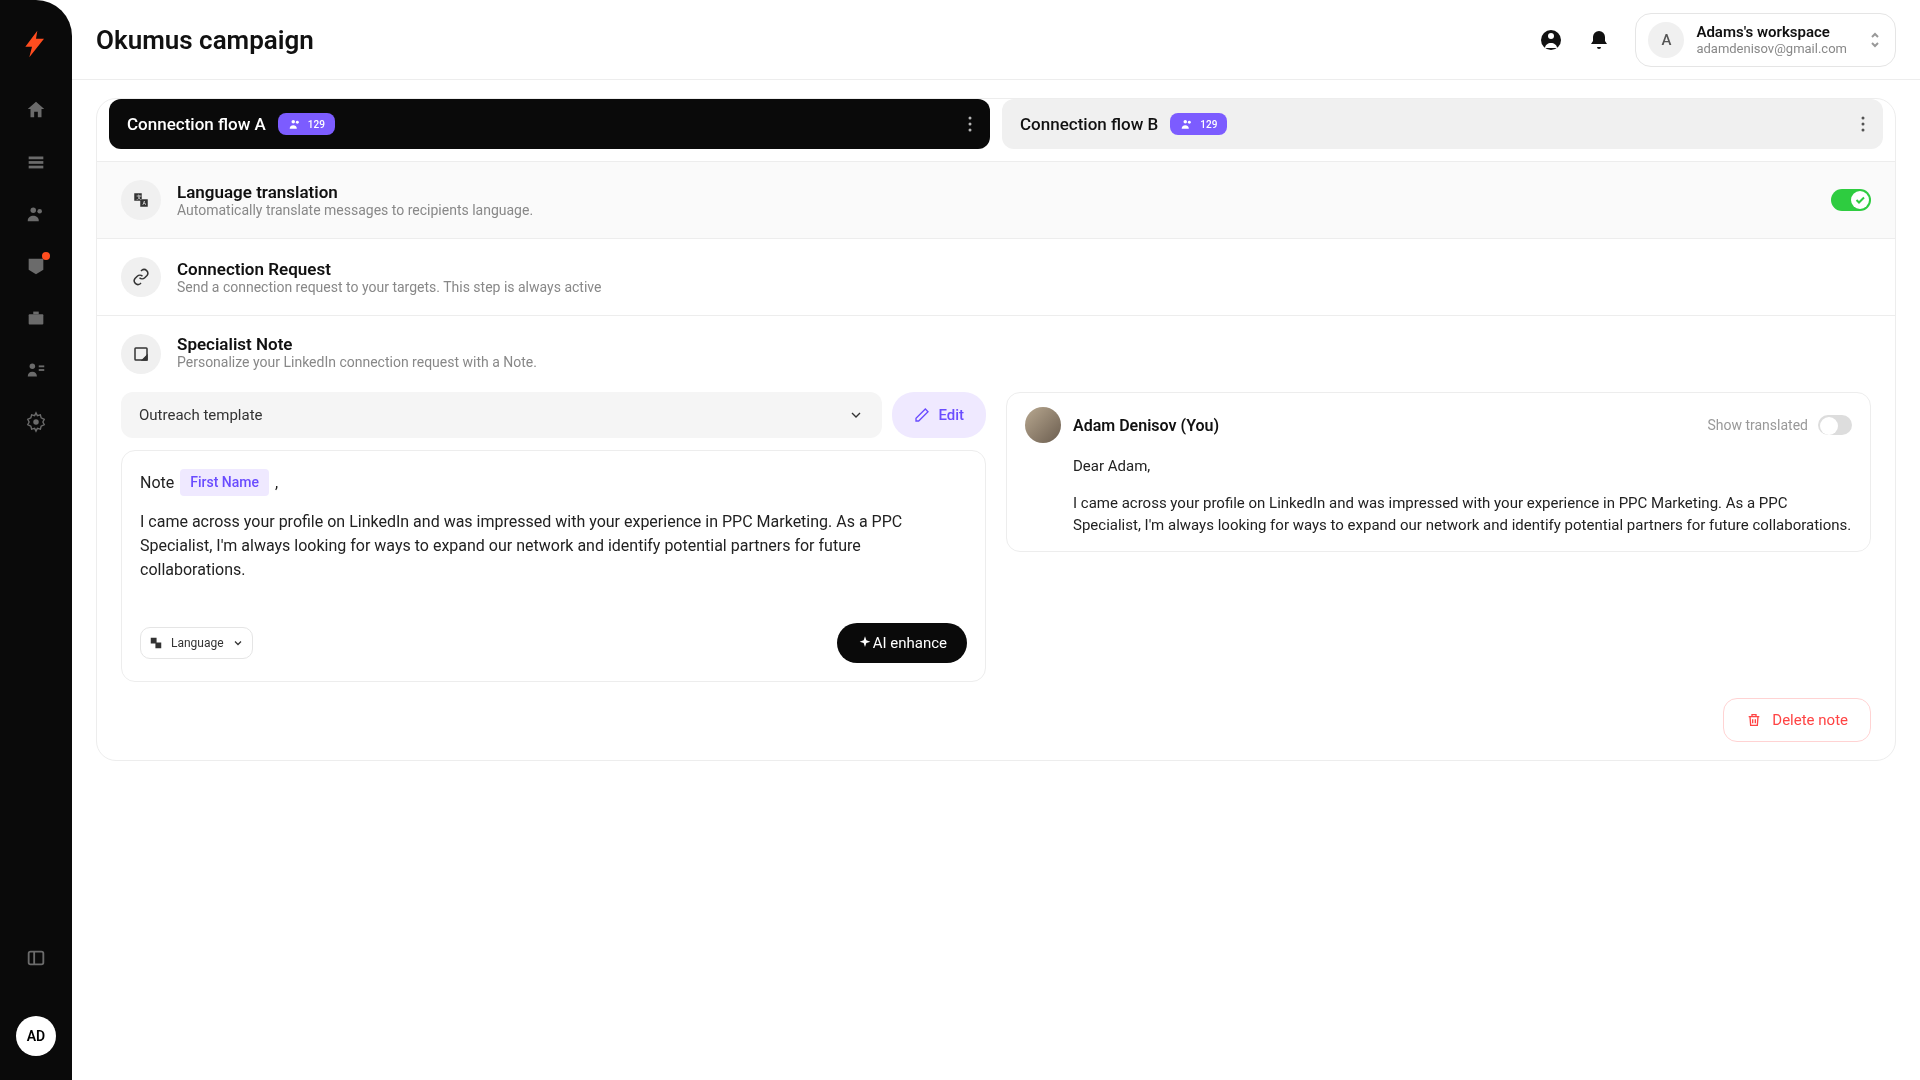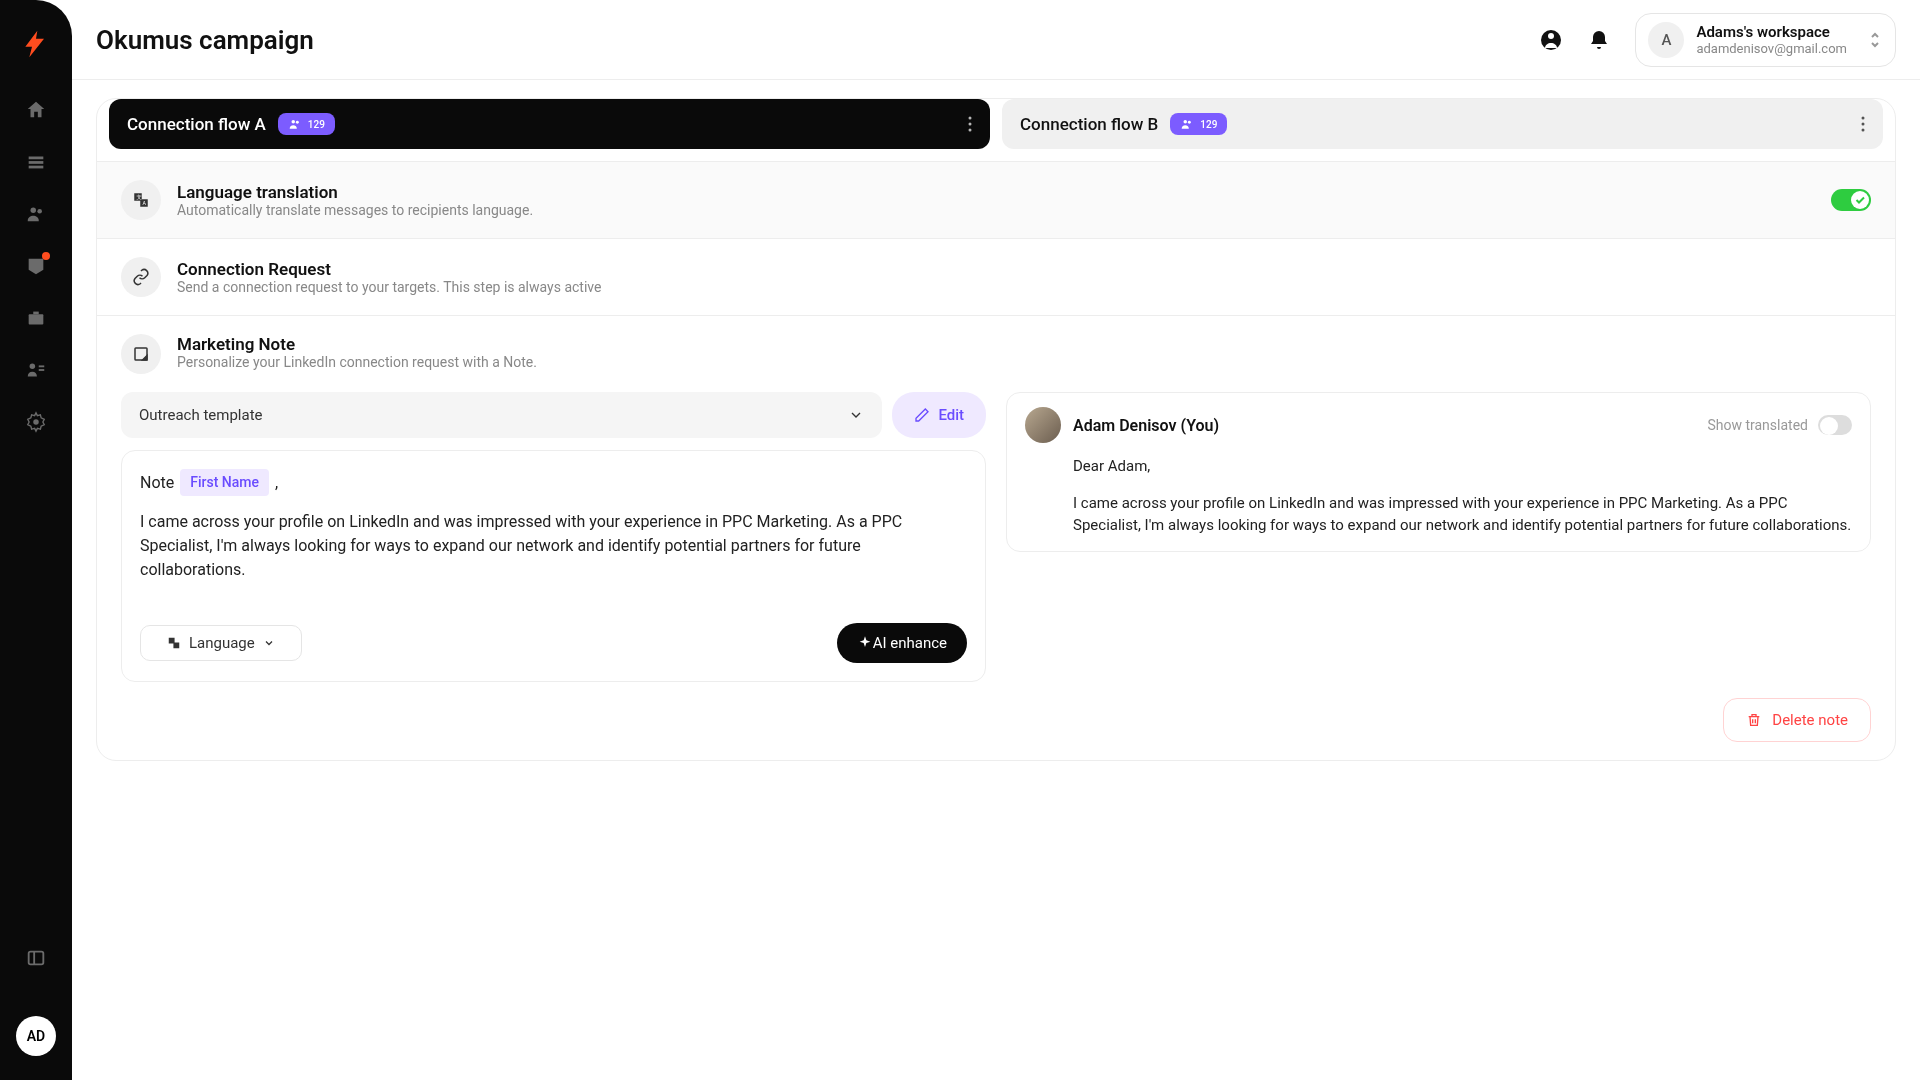--- a/index.html
+++ b/index.html
@@ -56,21 +56,21 @@
 .split{display:flex;gap:20px}
 .left-col,.right-col{flex:1;display:flex;flex-direction:column;gap:12px}
 .template-row{display:flex;gap:10px}
 .template-select{flex:1;background:#f5f5f5;border-radius:12px;padding:14px 18px;display:flex;align-items:center;justify-content:space-between;cursor:pointer;font-size:15px;color:#333}
 .edit-btn{background:#efe9ff;color:#6a4cff;border:none;border-radius:22px;padding:12px 22px;display:flex;align-items:center;gap:8px;font-size:15px;font-weight:500;cursor:pointer}
 .editor{border:1px solid #ededed;border-radius:14px;padding:18px;min-height:232px;display:flex;flex-direction:column}
 .editor-body{flex:1;font-size:16px;color:#222;line-height:1.5}
 .editor-body .greet{display:flex;align-items:center;gap:6px;margin-bottom:14px}
 .var-chip{background:#efe9ff;color:#6a4cff;padding:3px 10px;border-radius:4px;font-size:14px;font-weight:500}
 .editor-foot{display:flex;justify-content:space-between;align-items:center;margin-top:18px}
-.lang-btn{border:1px solid #e5e5e5;background:#fff;border-radius:10px;padding:8px 26px;display:flex;align-items:center;gap:8px;font-size:15px;color:#333;cursor:pointer}
+.lang-btn{border:1px solid #e5e5e5;background:#fff;border-radius:10px;padding:8px 8px;display:flex;align-items:center;gap:8px;font-size:12px;color:#333;cursor:pointer}
 .ai-btn{background:#0a0a0a;color:#fff;border:none;border-radius:22px;padding:11px 20px;display:flex;align-items:center;font-size:15px;cursor:pointer}
 .preview{border:1px solid #ededed;border-radius:14px;overflow:hidden}
 .preview-head{display:flex;align-items:center;justify-content:space-between;padding:14px 18px;border-bottom:1px solid #ededed}
 .preview-user{display:flex;align-items:center;gap:12px}
 .avatar-img{width:36px;height:36px;border-radius:50%;background:linear-gradient(135deg,#d4a574,#8b6f47);flex-shrink:0}
 .avatar-img.adam{background:linear-gradient(135deg,#b8a890,#6b5d4f)}
 .preview-user-info h4{font-size:16px;font-weight:600;color:#111}
 .preview-user-info p{font-size:13px;color:#888}
 .pager{display:flex;align-items:center;gap:10px}
 .pager-btn{width:26px;height:26px;border-radius:50%;background:#0a0a0a;color:#fff;display:flex;align-items:center;justify-content:center;cursor:pointer}
@@ -248,21 +248,21 @@
 
       <div class="note-section">
         <div class="note-head">
           <div class="section-icon">
             <svg width="18" height="18" viewBox="0 0 24 24" fill="none" stroke="currentColor" stroke-width="2">
                 <rect x="4" y="4" width="16" height="16" rx="1"></rect>
                 <path d="M14 20l6-6v6z" fill="currentColor"></path>
               </svg>
           </div>
           <div class="section-titles">
-            <h3>Marketing Note</h3>
+            <h3>Specialist Note</h3>
             <p>Personalize your LinkedIn connection request with a Note.</p>
           </div>
         </div>
 
         <div class="split">
           <div class="left-col">
             <div class="template-row">
               <div class="template-select">
                 <span>Outreach template</span>
                 <svg width="16" height="16" viewBox="0 0 24 24" fill="none" stroke="currentColor" stroke-width="2">

